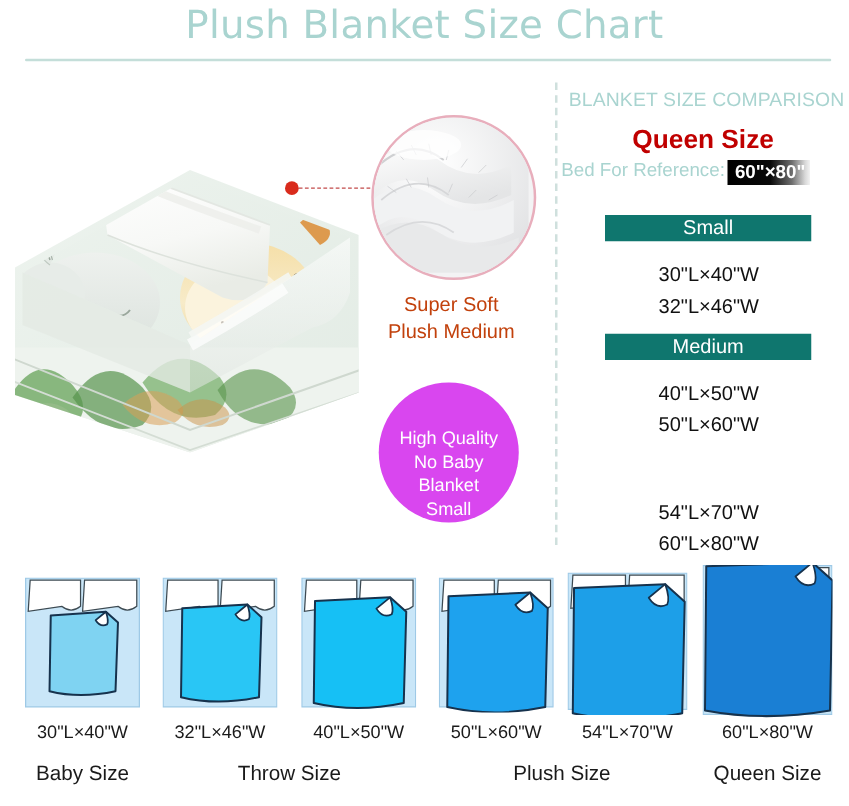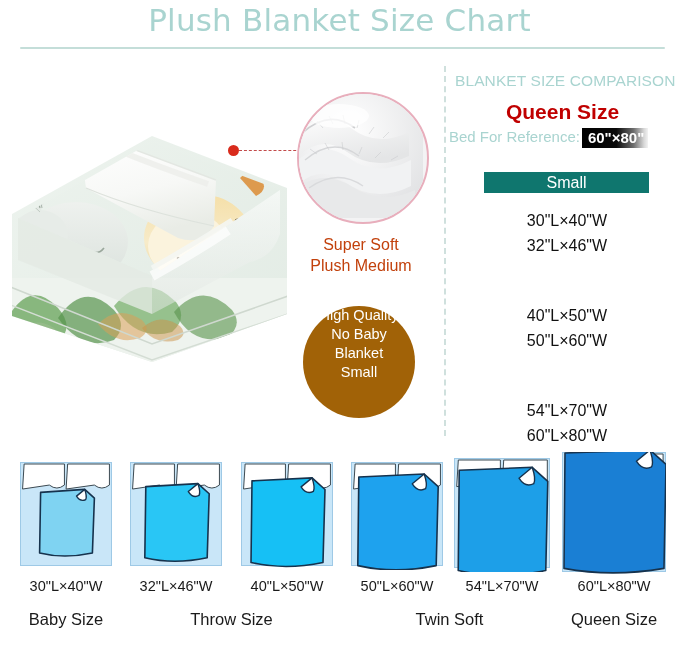--- a/index.html
+++ b/index.html
@@ -62,22 +62,22 @@
     position:absolute;left:290px;top:234px;width:142px;
     text-align:center;
     font-size:16px;line-height:21px;color:#c2410c;
     font-family:"Liberation Sans", sans-serif;
   }
 
   
   #quality-circle{
     position:absolute;left:303px;top:306px;width:112px;height:112px;
     border-radius:50%;
-    background:#a16207;
-    display:flex;align-items:flex-start;justify-content:center;
+    background:#d946ef;
+    display:flex;align-items:flex-end;justify-content:center;
   }
   #quality-circle .qtext{
     color:#ffffff;font-size:14.5px;line-height:19px;text-align:center;
     font-family:"Liberation Sans", sans-serif;
   }
 
   
   #panel-heading{
     position:absolute;left:455px;top:72px;width:224px;
     font-size:15.5px;color:#a9d4d0;letter-spacing:.1px;
@@ -304,20 +304,21 @@
   <div id="bed-reference-row">
     <span id="bed-reference-label">Bed For Reference:</span><span id="bed-reference-value">60"×80"</span>
   </div>
 
   <div class="size-band" id="band-small">Small</div>
   <div class="size-rows" id="rows-small">
     <div>30"L×40"W</div>
     <div>32"L×46"W</div>
   </div>
 
+  <div class="size-band" id="band-medium">Medium</div>
   <div class="size-rows" id="rows-medium">
     <div>40"L×50"W</div>
     <div>50"L×60"W</div>
   </div>
 
   <div class="size-rows" id="rows-large">
     <div>54"L×70"W</div>
     <div>60"L×80"W</div>
   </div>
 
@@ -425,17 +426,17 @@
               Z" fill="#1a7fd4" stroke="#16324d" stroke-width="1.6" stroke-linejoin="round"></path>
           <path d="M88,-2
               q4,12 1.6,16.8
               q-8.8,4.48 -15.2,-5.6
               Z" fill="#ffffff" stroke="#16324d" stroke-width="1.4" stroke-linejoin="round"></path>
         </svg>
       </div>
       <div class="dim-label" style="left: 548px; top: 126px; width: 132px;">60"L×80"W</div>
       <div class="group-label" style="left: -14px; top: 158px; width: 160px;">Baby Size</div>
       <div class="group-label" style="left: 151.5px; top: 158px; width: 160px;">Throw Size</div>
-      <div class="group-label" style="left: 369.5px; top: 158px; width: 160px;">Twin Soft</div>
+      <div class="group-label" style="left: 369.5px; top: 158px; width: 160px;">Plush Size</div>
       <div class="group-label" style="left: 534px; top: 158px; width: 160px;">Queen Size</div>
     </div>
 
 </div>
 
 </body></html>

